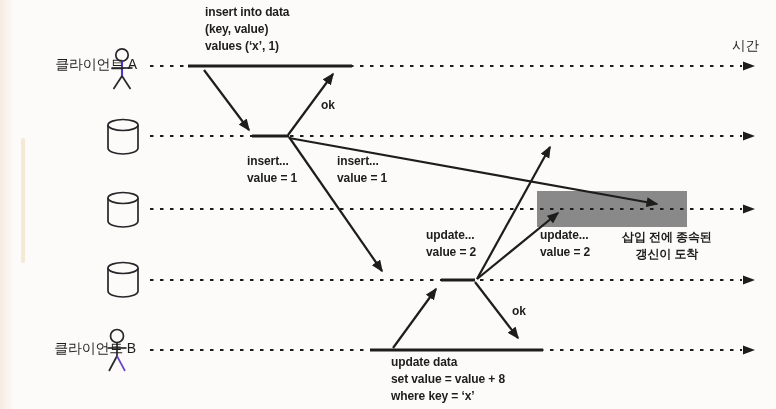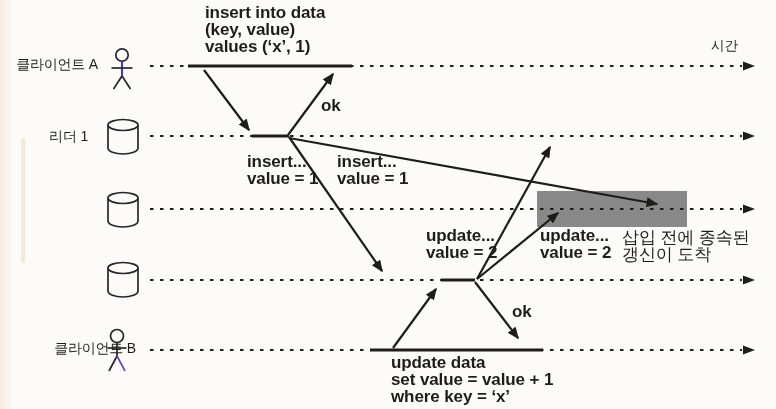--- a/index.html
+++ b/index.html
@@ -17,24 +17,24 @@
   .scan-streak{
     position:absolute;left:21px;top:138px;width:4px;height:125px;
     background:rgba(224,186,122,.28);border-radius:2px;
   }
   svg.canvas{position:absolute;left:0;top:0;}
   .lane-label{
     position:absolute;font-size:14px;font-weight:500;line-height:18px;
     text-align:right;letter-spacing:-0.2px;
   }
   .anno{
-    position:absolute;font-size:17px;font-weight:600;line-height:17px;
+    position:absolute;font-size:12px;font-weight:600;line-height:17px;
     white-space:pre-line;letter-spacing:-0.1px;
   }
-  .anno-kr{font-weight:400;}
+  .anno-kr{font-weight:700;text-align:center;}
   .time-label{
     position:absolute;font-size:13.5px;font-weight:500;
   }
 </style>
 </head>
 <body>
 
 <div class="stage">
 
   <div class="scan-streak"></div>
@@ -108,38 +108,37 @@
 
     <g stroke="#26262a" stroke-width="1.7" fill="none">
       <circle cx="117" cy="336" r="6.5"></circle>
       <line x1="117" y1="342.5" x2="117" y2="356"></line>
       <line x1="107.5" y1="348" x2="126.5" y2="348"></line>
       <line x1="117" y1="356" x2="109" y2="371"></line>
       <line x1="117" y1="356" x2="125" y2="371" stroke="#6b46c8"></line>
     </g>
   </svg>
 
-  <div class="lane-label" style="left:0;top:55px;width:98px;">클라이언트 A</div>
-  <div class="lane-label" style="left:0;top:127px;width:88px;">리더 1</div>
+  <div class="lane-label" style="left:0;top:55px;width:98px;padding-left:39px;">클라이언트 A</div>
   <div class="lane-label" style="left:0;top:339px;width:98px;margin-left:38px;">클라이언트 B</div>
 
-  <div class="time-label" style="left:711px;top:37px;">시간</div>
+  <div class="time-label" style="left:732px;top:37px;">시간</div>
 
   <div class="anno" style="left:205px;top:4px;">insert into data
 (key, value)
 values (‘x’, 1)</div>
   <div class="anno" style="left:321px;top:97px;">ok</div>
   <div class="anno" style="left:247px;top:153px;">insert...
 value = 1</div>
   <div class="anno" style="left:337px;top:153px;">insert...
 value = 1</div>
   <div class="anno" style="left:426px;top:227px;">update...
 value = 2</div>
   <div class="anno" style="left:540px;top:227px;">update...
 value = 2</div>
   <div class="anno anno-kr" style="left:622px;top:229px;">삽입 전에 종속된
 갱신이 도착</div>
   <div class="anno" style="left:512px;top:303px;">ok</div>
   <div class="anno" style="left:391px;top:354px;">update data
-set value = value + 1
+set value = value + 8
 where key = ‘x’</div>
 
 </div>
 
 </body></html>

